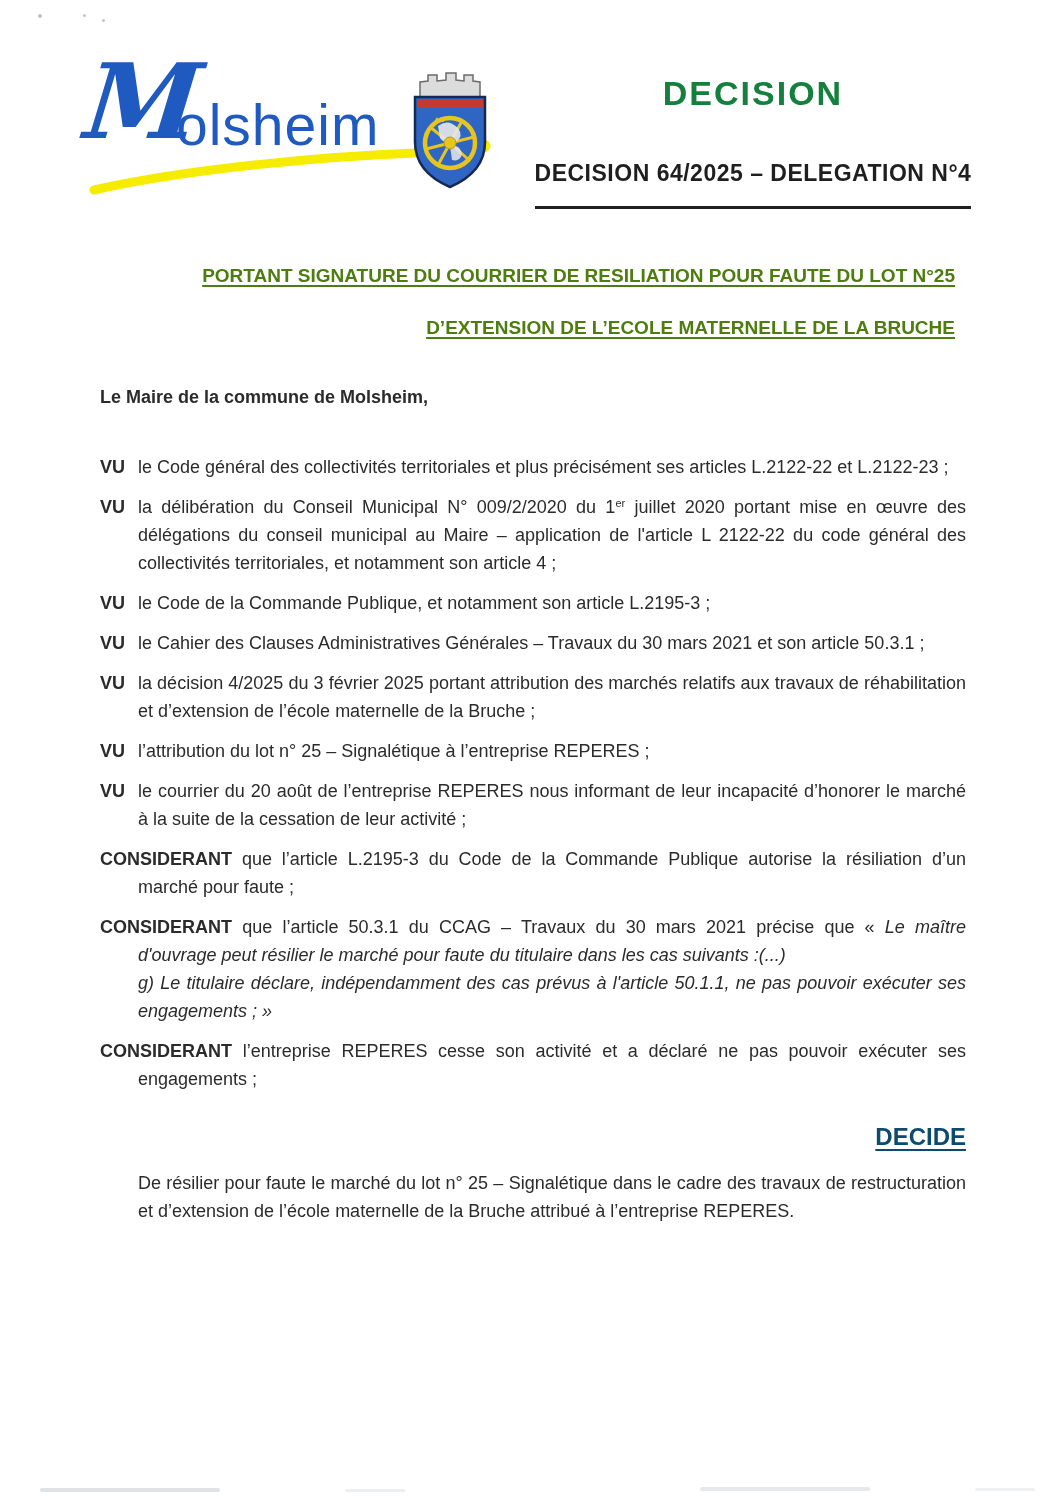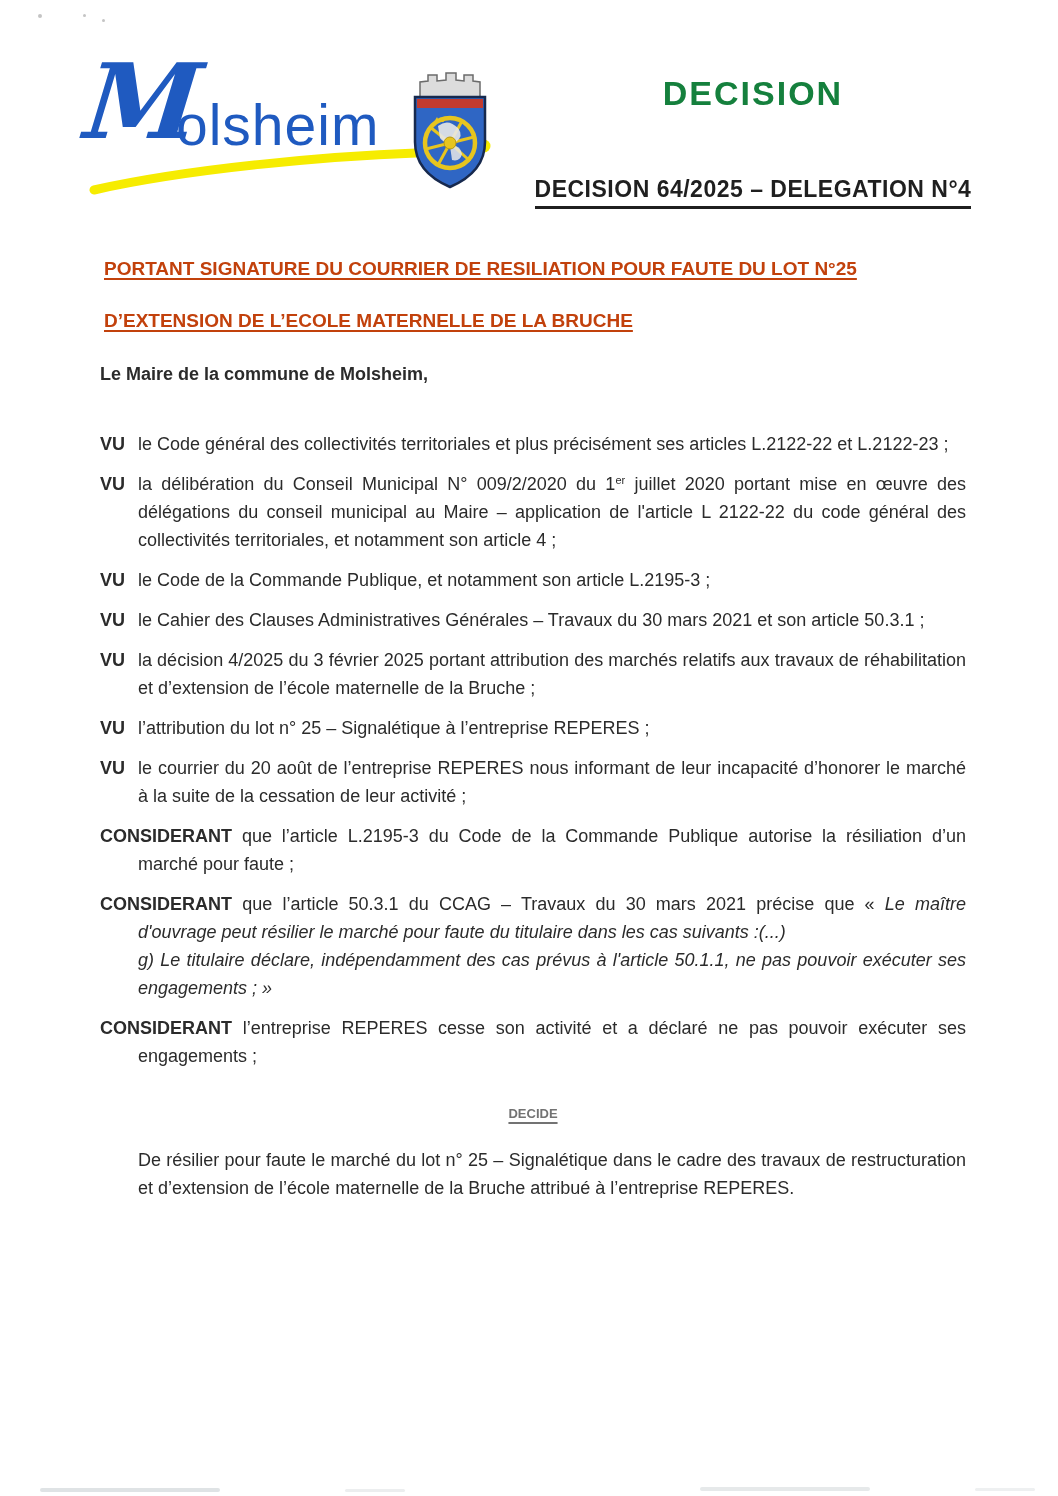--- a/index.html
+++ b/index.html
@@ -20,44 +20,44 @@
   .logo-rest{
     position:absolute;left:176px;top:97px;
     font-weight:normal;font-size:57px;line-height:1;letter-spacing:1px;color:#1f5ac0;
   }
   .swoosh{position:absolute;left:82px;top:136px;}
   .crest{position:absolute;left:404px;top:70px;}
 
   .right-head{position:absolute;left:520px;top:76px;width:466px;text-align:center;}
   .decision-title{font-size:34px;font-weight:bold;color:#15803d;letter-spacing:2px;line-height:1;}
   .decision-ref{
-    margin-top:48px;display:inline-block;font-size:23px;font-weight:bold;color:#1f1f1f;
-    border-bottom:3px solid #1f1f1f;padding-bottom:3px;white-space:nowrap;letter-spacing:.5px;
+    margin-top:32px;display:inline-block;font-size:23px;font-weight:bold;color:#1f1f1f;
+    border-bottom:3px solid #1f1f1f;padding-bottom:19px;white-space:nowrap;letter-spacing:.5px;
   }
 
   
   .content{
     position:absolute;left:100px;top:252px;width:866px;
     font-size:18px;line-height:28px;text-align:justify;
   }
-  .doc-title{text-align:left;font-weight:bold;font-size:19px;line-height:26px;color:#c2410c;margin:4px;}
+  .doc-title{text-align:right;font-weight:bold;font-size:19px;line-height:26px;color:#4d7c0f;margin:11px;}
   .doc-title .u{
     text-decoration:underline;text-decoration-thickness:2px;text-underline-offset:3px;white-space:nowrap;
   }
-  .salutation{margin:26px 0 0 0;font-weight:bold;}
+  .salutation{margin:42px 0 0 0;font-weight:bold;}
 
   p.item{margin:12px 0 0 0;padding-left:38px;text-indent:-38px;}
   p.item.first{margin-top:42px;}
   .lbl{font-weight:bold;}
   .lbl.fixed{display:inline-block;width:38px;text-indent:0;}
   p.item i{font-style:italic;}
 
   sup{font-size:11px;line-height:0;vertical-align:6px;margin-top:44px;}
 
-  .decide{margin:30px 0 0 0;text-align:center;font-weight:bold;font-size:13px;color:#737373;}
+  .decide{margin:30px 0 0 0;text-align:right;font-weight:bold;font-size:24px;color:#0c4a6e;}
   .decide .u{text-decoration:underline;text-decoration-thickness:2px;text-underline-offset:4px;}
 
   .article-h{margin:34px 0 0 0;font-weight:bold;font-size:18px;color:#1f1f1f;}
   .article-h .u{text-decoration:underline;text-decoration-thickness:2px;text-underline-offset:4px;}
   .article-body{margin:18px 0 0 38px;}
 </style>
 </head>
 <body>
 
 <div class="page">

